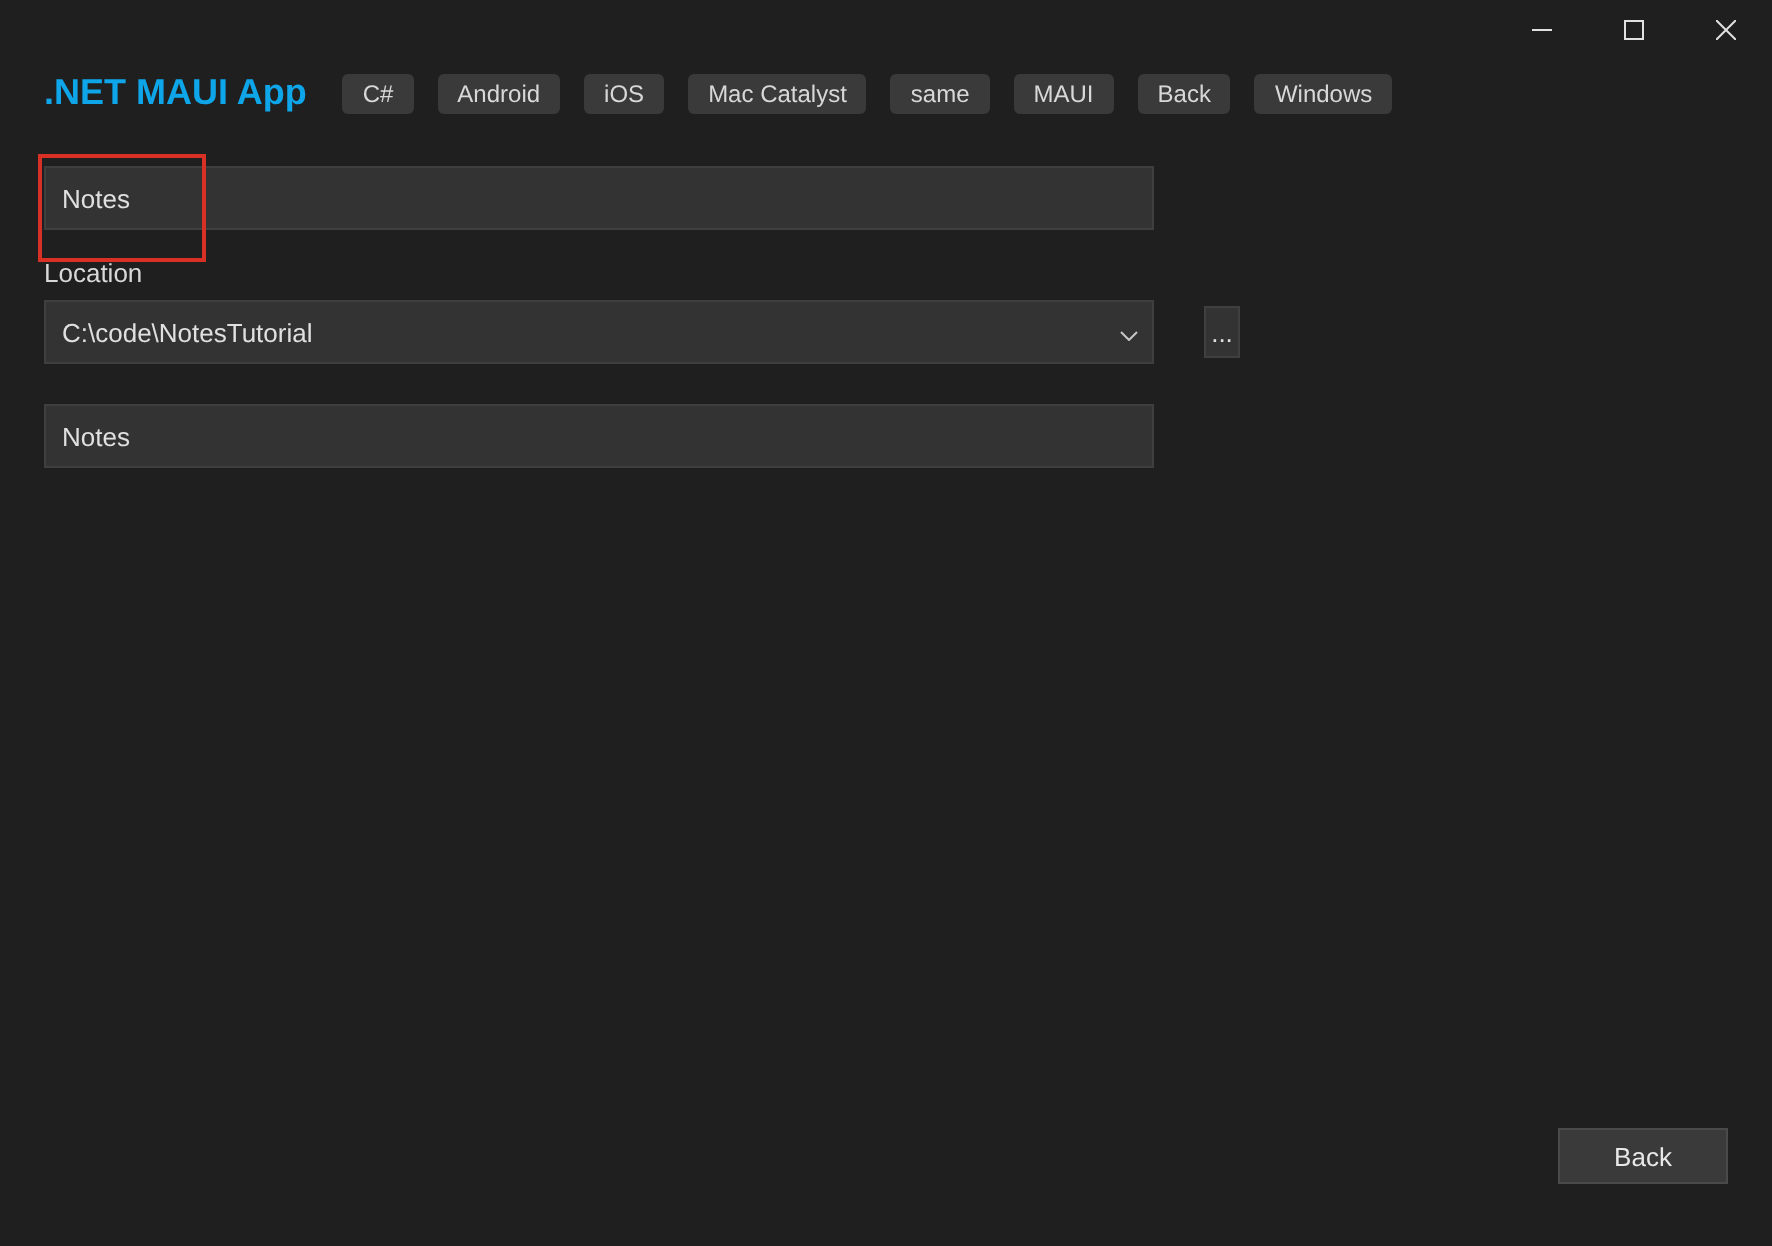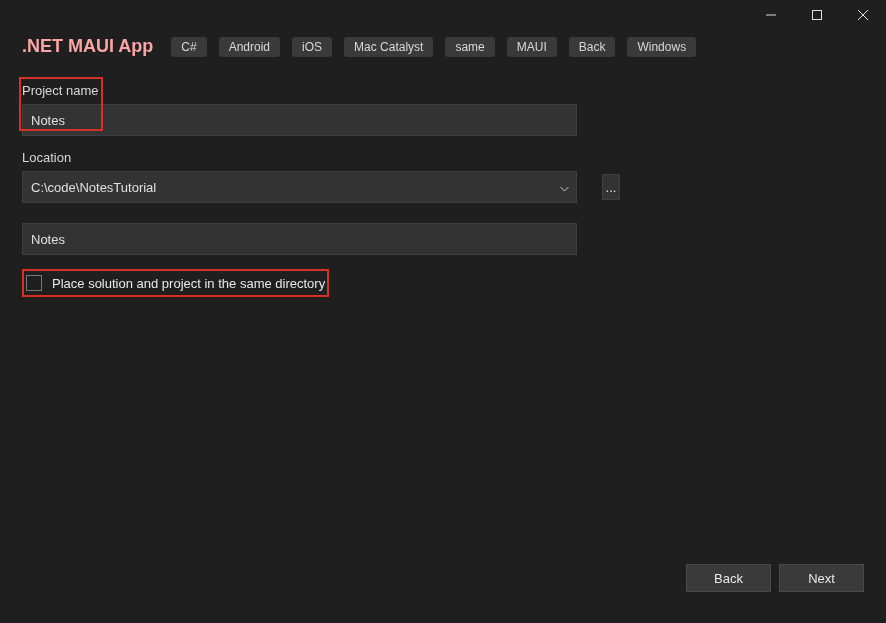--- a/index.html
+++ b/index.html
@@ -44,21 +44,21 @@
     .subhead-row {
       display: flex;
       align-items: center;
       gap: 12px;
       margin-bottom: 26px;
       flex-wrap: wrap;
     }
     .app-type {
       font-size: 18px;
       font-weight: 600;
-      color: #fca5a5;
+      color: #0ea5e9;
       margin-right: 6px;
     }
     .tag {
       background: #3a3a3a;
       color: #d8d8d8;
       font-size: 12px;
       padding: 3px 10px;
       border-radius: 3px;
     }
     .form-group {
@@ -205,21 +205,20 @@
     <span class="tag">iOS</span>
     <span class="tag">Mac Catalyst</span>
     <span class="tag">same</span>
     <span class="tag">MAUI</span>
     <span class="tag">Back</span>
     <span class="tag">Windows</span>
   </div>
 
   <div class="form-group" style="position:relative;">
     <div class="projname-hl" style="left:-3px; top:-6px; width:84px; height:54px;"></div>
-    <label class="form-label">Project name</label>
     <input class="text-input" type="text" value="Notes" style="">
   </div>
 
   <div class="form-group location-group">
     <label class="form-label">Location</label>
     <div class="location-row">
       <div class="combo-wrap" style="width:555px; flex:0 0 555px;">
         <input class="combo-input" type="text" value="C:\code\NotesTutorial" style="">
         <span class="combo-caret">
           <svg width="9" height="5" viewBox="0 0 9 5">
@@ -229,22 +228,17 @@
       </div>
       <div class="browse-btn">...</div>
     </div>
   </div>
 
   <div class="form-group">
     <div style="height:6px;"></div>
     <input class="text-input" type="text" value="Notes" style="">
   </div>
 
-  <div class="checkbox-row highlight-red">
-    <span class="checkbox-box"></span>
-    <span class="checkbox-label">Place solution and project in the same directory</span>
-  </div>
 </div>
 
 <div class="footer">
   <div class="footer-btn">Back</div>
-  <div class="footer-btn">Next</div>
 </div>
 
 </body></html>

